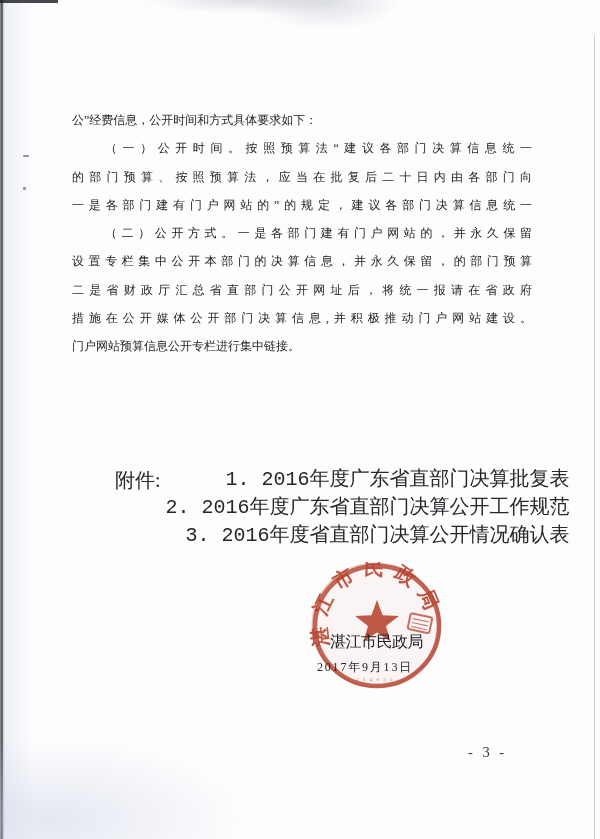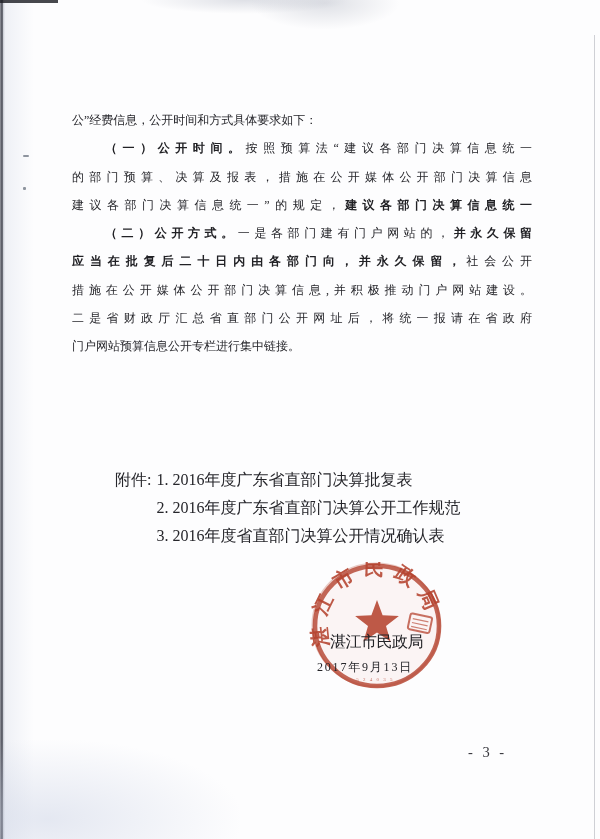--- a/index.html
+++ b/index.html
@@ -28,26 +28,26 @@
     background:radial-gradient(ellipse at 20% 80%, rgba(198,206,226,.45), rgba(198,206,226,0) 72%);}
   .speck{position:absolute;background:#8e949e;border-radius:1px;}
   .speck1{left:23px;top:155px;width:6px;height:2px;}
   .speck2{left:23px;top:187px;width:3px;height:3px;}
   
   .doc{position:absolute;left:72px;top:106px;width:460px;color:var(--ink);
     font-size:12px;line-height:28.3px;}
   .line{text-align:justify;text-justify:inter-ideograph;white-space:normal;}
   .line.just{text-align-last:justify;}
   .line.indent{text-indent:33px;}
-  .line .b{font-weight:700;color:#212125;}
+  .line .b{font-weight:400;color:#212125;}
   
   .attachments{position:absolute;left:115px;top:466px;color:var(--ink);
-    font-size:16px;line-height:28px;display:flex;}
+    font-size:20px;line-height:28px;display:flex;text-align:right;}
   .att-label{flex:0 0 auto;margin-right:5px;}
-  .att-items{flex:0 0 auto;}
+  .att-items{flex:0 0 auto;font-family:Liberation Mono, monospace;}
   
   .seal{position:absolute;left:308px;top:562px;width:140px;height:135px;}
   .seal-ring{fill:none;stroke:var(--seal-red);stroke-width:4.6;opacity:.82;}
   .seal-ring2{fill:none;stroke:var(--seal-red);stroke-width:2;opacity:.28;}
   .seal-fill{fill:rgba(214,106,90,.06);}
   .seal-star{fill:var(--seal-red);opacity:.88;}
   .seal-arc-text{fill:var(--seal-red);font-weight:700;font-size:20px;letter-spacing:9px;opacity:.88;
     font-family:"Liberation Serif","DejaVu Serif",serif;}
   .seal-mark{fill:none;stroke:var(--seal-red);stroke-width:2;opacity:.75;}
   .seal-mark-line{stroke:var(--seal-red);stroke-width:1.2;opacity:.65;}
@@ -71,26 +71,26 @@
   <div class="edge-topleft"></div>
   <div class="smudge smudge-top1"></div>
   <div class="smudge smudge-top2"></div>
   <div class="smudge smudge-bl"></div>
   <div class="speck speck1"></div>
   <div class="speck speck2"></div>
 
   <div class="doc" id="doc-lines">
       <div class="line"><span>公”经费信息，公开时间和方式具体要求如下：</span></div>
       <div class="line indent just"><span class="b">（一）公开时间。</span><span>按照预算法“建议各部门决算信息统一</span></div>
-      <div class="line just"><span>的部门预算、决算及报表，措施在公开媒体公开部门决算信息</span></div>
-      <div class="line just"><span>建议各部门决算信息统一”的规定，</span><span class="b">建议各部门决算信息统一</span></div>
+      <div class="line just"><span>的部门预算、按照预算法，应当在批复后二十日内由各部门向</span></div>
+      <div class="line just"><span>一是各部门建有门户网站的”的规定，</span><span class="b">建议各部门决算信息统一</span></div>
       <div class="line indent just"><span class="b">（二）公开方式。</span><span>一是各部门建有门户网站的，</span><span class="b">并永久保留</span></div>
-      <div class="line just"><span class="b">应当在批复后二十日内由各部门向，并永久保留，</span><span>社会公开</span></div>
+      <div class="line just"><span class="b">设置专栏集中公开本部门的决算信息，并永久保留，</span><span>的部门预算</span></div>
+      <div class="line just"><span>二是省财政厅汇总省直部门公开网址后，将统一报请在省政府</span></div>
       <div class="line just"><span>措施在公开媒体公开部门决算信息,并积极推动门户网站建设。</span></div>
-      <div class="line just"><span>二是省财政厅汇总省直部门公开网址后，将统一报请在省政府</span></div>
       <div class="line"><span>门户网站预算信息公开专栏进行集中链接。</span></div>
     </div>
 
   <div class="attachments">
     <span class="att-label">附件:</span>
     <div class="att-items">
       <div>1. 2016年度广东省直部门决算批复表</div>
       <div>2. 2016年度广东省直部门决算公开工作规范</div>
       <div>3. 2016年度省直部门决算公开情况确认表</div>
     </div>

